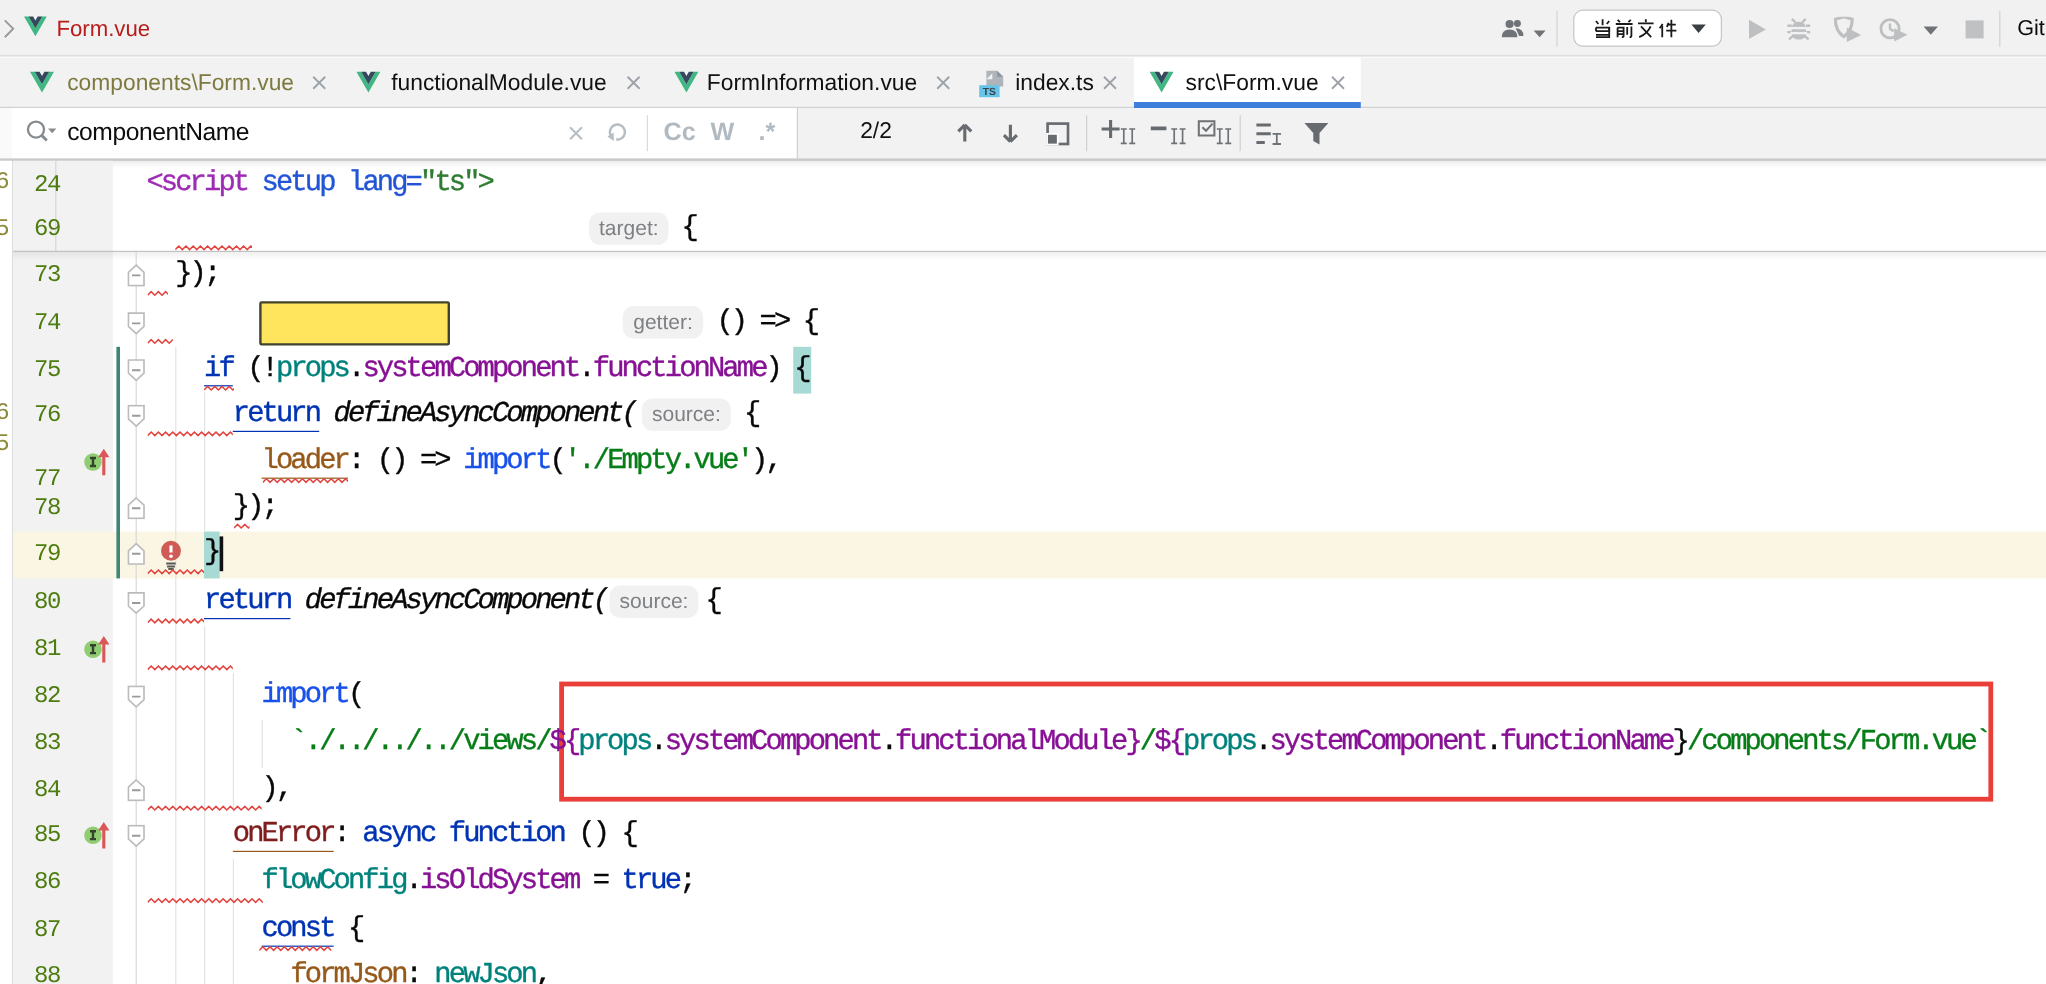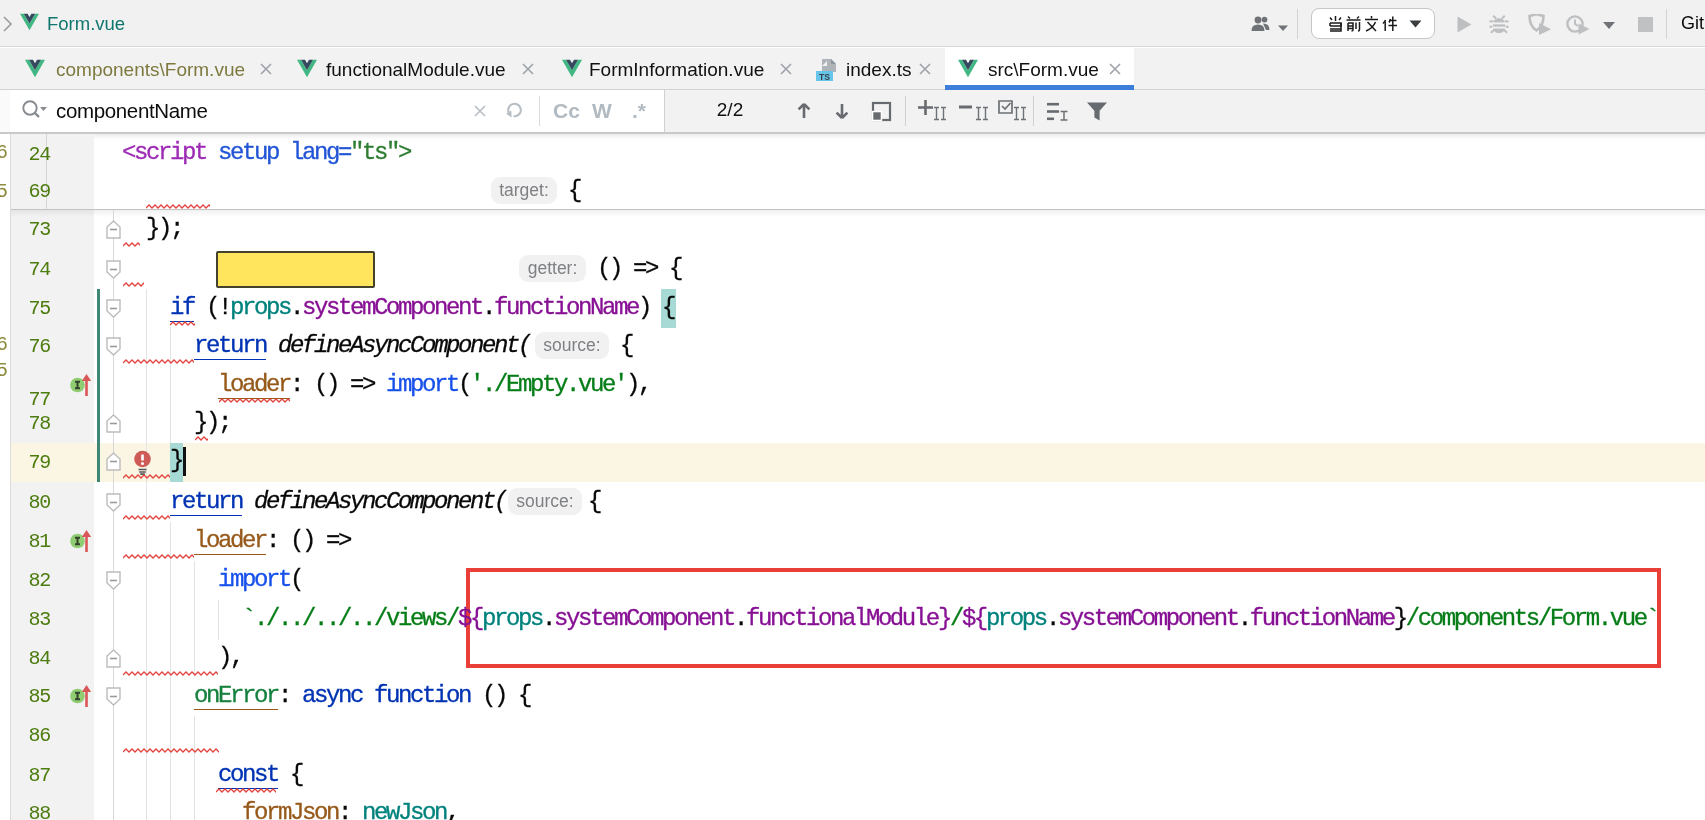--- a/index.html
+++ b/index.html
@@ -17,21 +17,21 @@
 <body>
 <div class="abs" style="left:0;top:0;width:1705px;height:820px;background:#fff;">
 <div class="abs" style="left:0;top:0;width:1705px;height:47px;background:#f1f1f1;border-bottom:1px solid #d8d8d8;"></div>
     <svg class="abs" style="left:1px;top:14px;" width="12" height="20" viewBox="0 0 12 20">
       <path d="M3 3 L10 10 L3 17" stroke="#9a9a9a" stroke-width="1.6" fill="none"></path>
     </svg>
     <svg class="abs" style="left:20px;top:13px;" width="19" height="18" viewBox="0 0 261.76 226.69">
       <polygon points="0,0 52.35,0 130.88,135.6 209.4,0 261.76,0 130.88,226.69" fill="#41b883"></polygon>
       <polygon points="52.35,0 130.88,135.6 209.4,0 157.06,0 130.88,45.3 104.7,0" fill="#35495e"></polygon>
     </svg>
-    <div class="abs" style="left:47px;top:13px;font-size:18.5px;color:#0f766e;">Form.vue</div>
+    <div class="abs" style="left:47px;top:13px;font-size:18.5px;color:#b91c1c;">Form.vue</div>
     <svg class="abs" style="left:1249px;top:16px;" width="26" height="17" viewBox="0 0 26 17">
 <circle cx="9" cy="4" r="3.4" fill="#6f7377"></circle>
       <path d="M2.5 15 Q2.5 8.6 9 8.6 Q15.5 8.6 15.5 15 Z" fill="#6f7377"></path>
 <circle cx="15.5" cy="3.6" r="2.9" fill="#6f7377"></circle>
       <path d="M14 7.6 Q20.5 7.6 20.5 14 L17 14" fill="#6f7377"></path>
     </svg>
     <svg class="abs" style="left:1277px;top:24px;" width="12" height="8" viewBox="0 0 12 8">
       <path d="M1 1.5 L6 7 L11 1.5 Z" fill="#6f7377"></path>
     </svg>
     <div class="abs" style="left:1297px;top:9px;width:1px;height:30px;background:#d2d2d2;"></div>
@@ -345,25 +345,25 @@
     <div class="abs" style="left:216px;top:250.5px;width:159px;height:37px;background:#ffe45e;border:2.4px solid #43432d;border-radius:2px;"></div>
     <div class="abs" style="left:466px;top:568px;width:1195px;height:100px;border:4px solid #ea3f38;"></div>
     <div class="code" style="top:134.2px;height:38.7px;line-height:38.7px;"><span style="color:#9e2bb5;margin-top:32px;">&lt;script</span> <span style="color:#2255d6;">setup</span> <span style="color:#2255d6;">lang</span><span style="color:#2255d6;">=</span><span style="color:#2e7d32;">"ts"</span><span style="color:#2e7d32;">&gt;</span></div>
     <div class="code" style="top:209.7px;height:38.7px;line-height:38.7px;">  <span style="color:#080808;">});</span></div>
     <div class="code" style="top:288.6px;height:38.7px;line-height:38.7px;">    <span style="color:#0033b3;border-bottom:1.6px solid #0033b3;">if</span> <span style="color:#080808;">(!</span><span style="color:#00827c;">props</span><span style="color:#080808;">.</span><span style="color:#871094;">systemComponent</span><span style="color:#080808;">.</span><span style="color:#871094;">functionName</span><span style="color:#080808;">)</span> <span style="color:#080808;">{</span></div>
     <div class="code" style="top:326.6px;height:38.7px;line-height:38.7px;">      <span style="color:#0033b3;border-bottom:1.6px solid #0033b3;">return</span> <span style="color:#080808;font-style:italic;">defineAsyncComponent(</span></div>
     <div class="code" style="top:365.6px;height:38.7px;line-height:38.7px;">        <span style="color:#96591a;border-bottom:1.6px solid #96591a;">loader</span><span style="color:#080808;">:</span> <span style="color:#080808;">()</span> <span style="color:#080808;">=&gt;</span> <span style="color:#1750eb;">import</span><span style="color:#080808;">(</span><span style="color:#067d17;">'./Empty.vue'</span><span style="color:#080808;">),</span></div>
     <div class="code" style="top:403.6px;height:38.7px;line-height:38.7px;">      <span style="color:#080808;">});</span></div>
     <div class="code" style="top:442.4px;height:38.7px;line-height:38.7px;">    <span style="color:#080808;">}</span></div>
     <div class="code" style="top:482.6px;height:38.7px;line-height:38.7px;">    <span style="color:#0033b3;border-bottom:1.6px solid #0033b3;">return</span> <span style="color:#080808;font-style:italic;">defineAsyncComponent(</span></div>
-    <div class="code" style="top:521.6px;height:38.7px;line-height:38.7px;">      <span style="color:#96591a;border-bottom:1.6px solid #96591a;">loader</span><span style="color:#080808;">:</span> <span style="color:#080808;">()</span> <span style="color:#080808;">=&gt;</span></div>
     <div class="code" style="top:560.6px;height:38.7px;line-height:38.7px;">        <span style="color:#1750eb;">import</span><span style="color:#080808;">(</span></div>
     <div class="code" style="top:599.6px;height:38.7px;line-height:38.7px;">          <span style="color:#067d17;">`./../../../views/</span><span style="color:#871094;">${</span><span style="color:#00827c;">props</span><span style="color:#080808;">.</span><span style="color:#871094;">systemComponent</span><span style="color:#080808;">.</span><span style="color:#871094;">functionalModule</span><span style="color:#871094;">}</span><span style="color:#067d17;">/</span><span style="color:#871094;">${</span><span style="color:#00827c;">props</span><span style="color:#080808;">.</span><span style="color:#871094;">systemComponent</span><span style="color:#080808;">.</span><span style="color:#871094;">functionName</span><span style="color:#080808;">}</span><span style="color:#067d17;">/components/Form.vue`</span></div>
     <div class="code" style="top:638.6px;height:38.7px;line-height:38.7px;">        <span style="color:#080808;">),</span></div>
-    <div class="code" style="top:676.6px;height:38.7px;line-height:38.7px;">      <span style="color:#15803d;border-bottom:1.6px solid #96591a;">onError</span><span style="color:#080808;">:</span> <span style="color:#0033b3;">async</span> <span style="color:#0033b3;">function</span> <span style="color:#080808;">()</span> <span style="color:#080808;">{</span></div>
+    <div class="code" style="top:676.6px;height:38.7px;line-height:38.7px;">      <span style="color:#7f1d1d;border-bottom:1.6px solid #96591a;">onError</span><span style="color:#080808;">:</span> <span style="color:#0033b3;">async</span> <span style="color:#0033b3;">function</span> <span style="color:#080808;">()</span> <span style="color:#080808;">{</span></div>
+    <div class="code" style="top:715.6px;height:38.7px;line-height:38.7px;">        <span style="color:#00827c;">flowConfig</span><span style="color:#080808;">.</span><span style="color:#871094;">isOldSystem</span> <span style="color:#080808;">=</span> <span style="color:#0033b3;">true</span><span style="color:#080808;">;</span></div>
     <div class="code" style="top:755.6px;height:38.7px;line-height:38.7px;">        <span style="color:#0033b3;border-bottom:1.6px solid #0033b3;">const</span> <span style="color:#080808;">{</span></div>
     <div class="code" style="top:793.6px;height:38.7px;line-height:38.7px;">          <span style="color:#96591a;border-bottom:1.6px solid #96591a;">formJson</span><span style="color:#080808;">:</span> <span style="color:#00827c;">newJson</span><span style="color:#080808;">,</span></div>
     <div class="chip" style="left:491.0px;top:177.2px;width:66px;height:27px;line-height:27px;">target:</div>
     <div class="code" style="left:568.0px;top:171.7px;height:38.7px;line-height:38.7px;"><span style="color:#080808;">{</span></div>
     <div class="chip" style="left:519.0px;top:255.2px;width:67px;height:27px;line-height:27px;">getter:</div>
     <div class="code" style="left:597.0px;top:249.7px;height:38.7px;line-height:38.7px;"><span style="color:#080808;">()</span> <span style="color:#080808;">=&gt;</span> <span style="color:#080808;">{</span></div>
     <div class="chip" style="left:535.0px;top:332.1px;width:74px;height:27px;line-height:27px;">source:</div>
     <div class="code" style="left:620.0px;top:326.6px;height:38.7px;line-height:38.7px;"><span style="color:#080808;">{</span></div>
     <div class="chip" style="left:508.0px;top:488.1px;width:74px;height:27px;line-height:27px;">source:</div>
     <div class="code" style="left:588.0px;top:482.6px;height:38.7px;line-height:38.7px;"><span style="color:#080808;">{</span></div>

